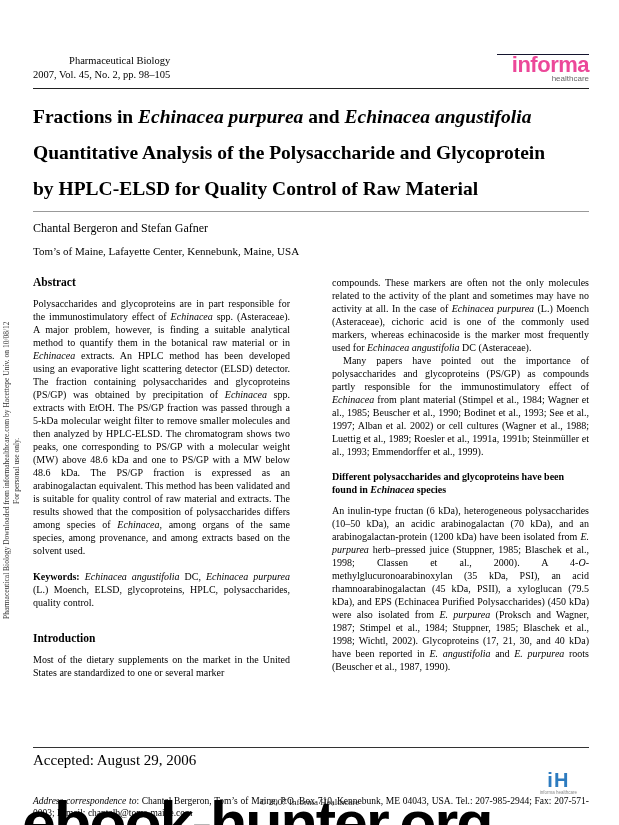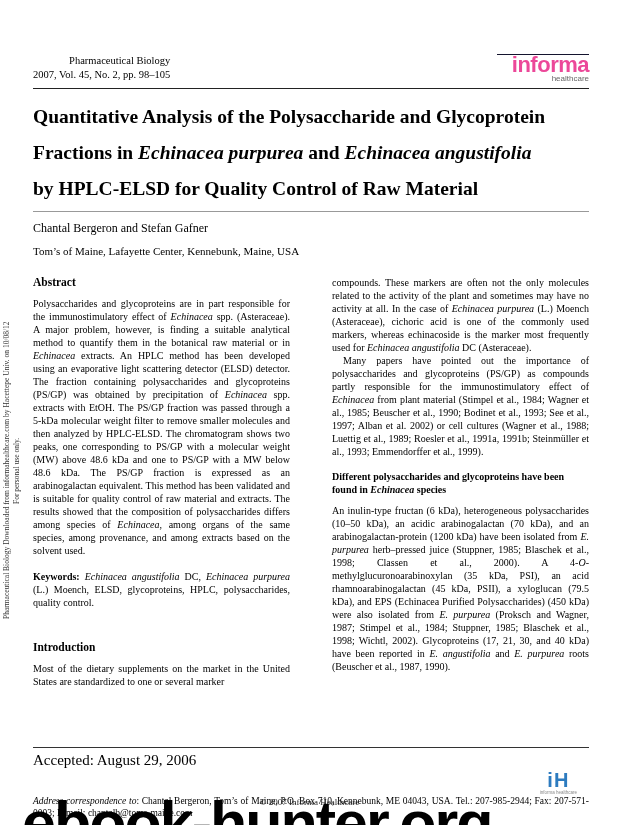--- a/index.html
+++ b/index.html
@@ -29,21 +29,21 @@
   .title-divider{position:absolute;top:211px;left:33px;right:30px;border-top:1px solid #999;}
 
   .authors{position:absolute;top:221px;left:33px;font-size:12px;}
   .affiliation{position:absolute;top:245px;left:33px;font-size:11px;}
 
   .columns{position:absolute;top:276px;left:33px;right:30px;display:flex;gap:42px;}
   .col{flex:1;min-width:0;}
   .para{font-size:10px;line-height:13px;text-align:justify;}
   .heading{font-size:11.5px;font-weight:bold;margin:0 0 9px 0;}
   .keywords{margin-top:13px;}
-  .intro-heading{margin-top:32px;}
+  .intro-heading{margin-top:23px;}
   .indent{text-indent:11px;}
   .subheading{font-size:10px;font-weight:bold;line-height:13px;margin:12px 0 8px 0;text-align:left;}
 
   .footer-divider{position:absolute;top:747px;left:33px;right:30px;border-top:1px solid #333;}
   .accepted{position:absolute;top:752px;left:33px;font-size:15px;}
   .correspondence{position:absolute;top:767px;left:33px;right:30px;font-size:9.5px;line-height:12px;text-align:justify;margin-top:28px;}
   .copyright-line{position:absolute;top:797px;left:0;right:0;text-align:center;font-size:9px;color:#222;}
 
   .ih-mark{position:absolute;top:770px;right:42px;text-align:center;}
   .ih-letters{font-family:"Liberation Sans",sans-serif;font-weight:bold;font-size:20px;line-height:20px;color:#2d7bbf;letter-spacing:1px;}
@@ -73,22 +73,22 @@
     <div class="logo">
       <div class="logo-rule"></div>
       <div class="logo-word">informa</div>
       <div class="logo-sub">healthcare</div>
     </div>
   </div>
 
   <div class="header-divider"></div>
 
   <h1 class="title" style="margin:0;">
+    <div><span>Fractions in </span><span style="font-style: italic;">Echinacea purpurea</span><span> and </span><span style="font-style: italic;">Echinacea angustifolia</span></div>
     <div><span>Quantitative Analysis of the Polysaccharide and Glycoprotein</span></div>
-    <div><span>Fractions in </span><span style="font-style: italic;">Echinacea purpurea</span><span> and </span><span style="font-style: italic;">Echinacea angustifolia</span></div>
     <div><span>by HPLC-ELSD for Quality Control of Raw Material</span></div>
   </h1>
 
   <div class="title-divider"></div>
 
   <div class="authors">Chantal Bergeron and Stefan Gafner</div>
   <div class="affiliation">Tom’s of Maine, Lafayette Center, Kennebunk, Maine, USA</div>
 
   <div class="columns">
     <div class="col">

